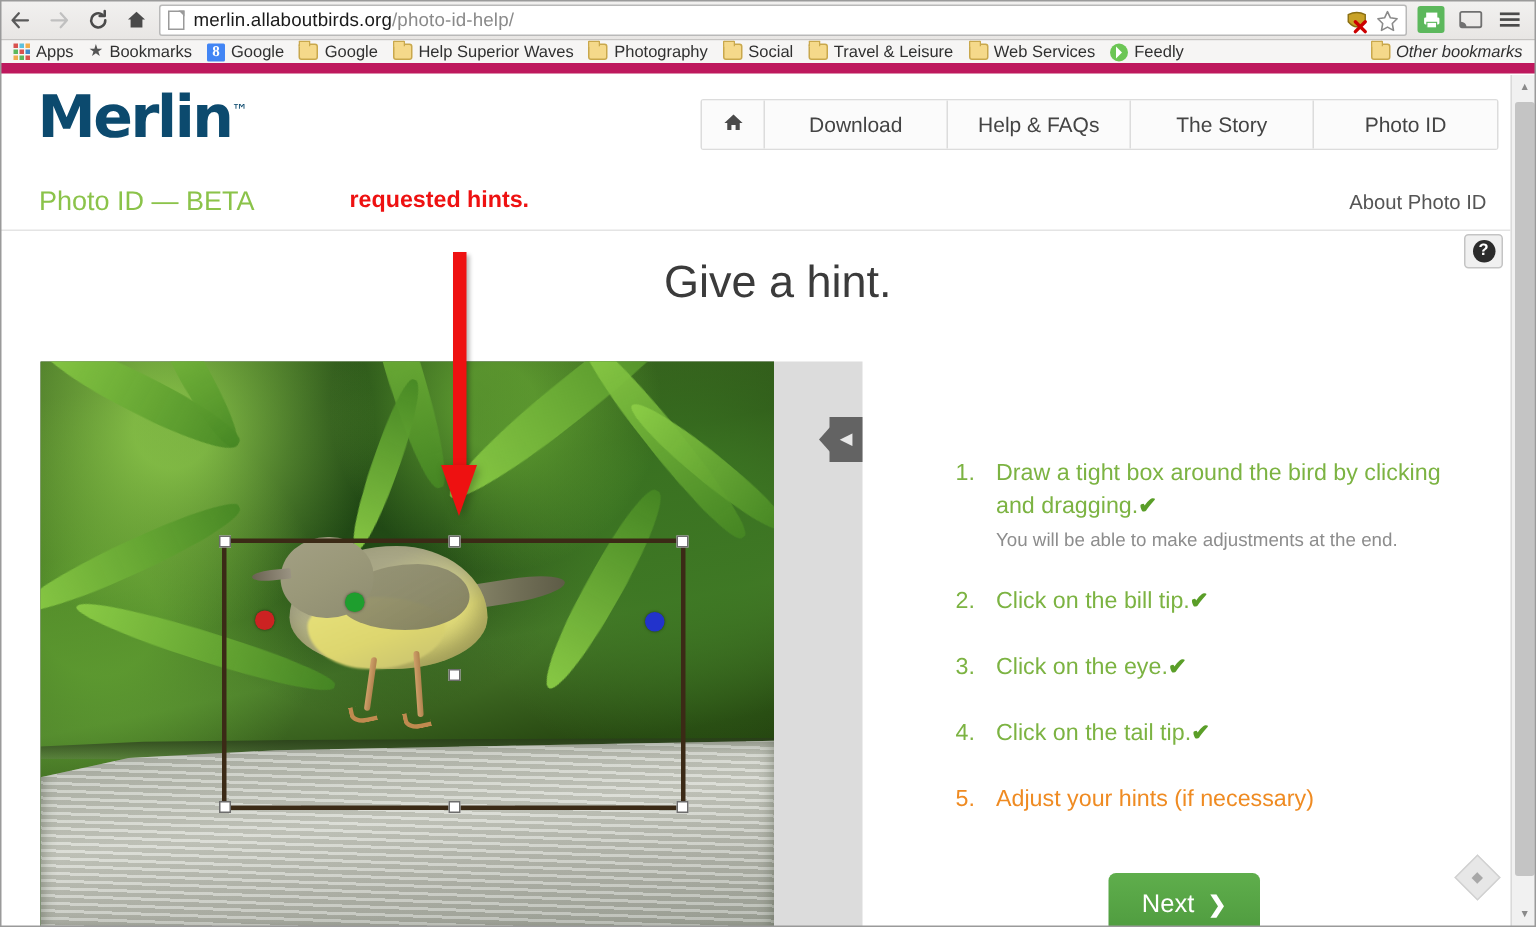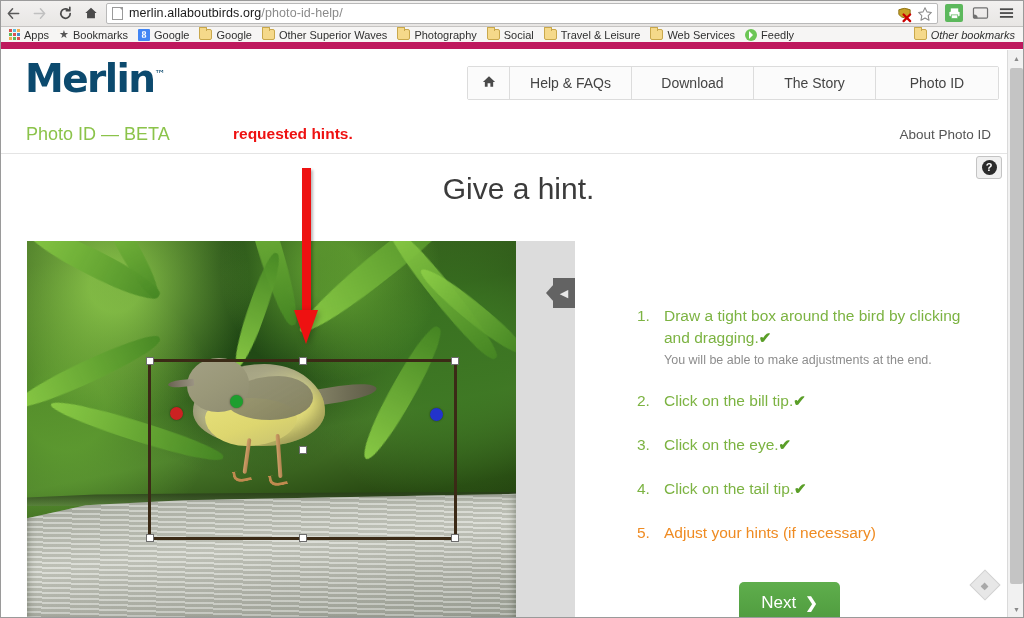--- a/index.html
+++ b/index.html
@@ -640,21 +640,21 @@
     <div class="bm">
       <span class="g-icon">8</span>
       <span class="bm-label">Google</span>
     </div>
     <div class="bm">
       <span class="folder-icon"></span>
       <span class="bm-label">Google</span>
     </div>
     <div class="bm">
       <span class="folder-icon"></span>
-      <span class="bm-label">Other Superior Waves</span>
+      <span class="bm-label">Help Superior Waves</span>
     </div>
     <div class="bm">
       <span class="folder-icon"></span>
       <span class="bm-label">Photography</span>
     </div>
     <div class="bm">
       <span class="folder-icon"></span>
       <span class="bm-label">Social</span>
     </div>
     <div class="bm">
@@ -681,22 +681,22 @@
       <div class="logo"><span>Merlin</span><sup>™</sup></div>
 
       <nav class="mainnav">
         <a href="#" class="home">
           <span>
             <svg width="14" height="13" viewBox="0 0 16 15">
                 <path d="M8 1.5 L15 8 L12.8 8 L12.8 13.5 L9.6 13.5 L9.6 9.6 L6.4 9.6 L6.4 13.5 L3.2 13.5 L3.2 8 L1 8 Z" fill="#4a4a4a"></path>
               </svg>
           </span>
         </a>
+        <a href="#">Download</a>
         <a href="#">Help &amp; FAQs</a>
-        <a href="#">Download</a>
         <a href="#">The Story</a>
         <a href="#">Photo ID</a>
       </nav>
     </div>
 
     <div class="subheader">
       <div class="photo-id-title">Photo ID — BETA</div>
       <a href="#" class="about-link">About Photo ID</a>
     </div>
 

